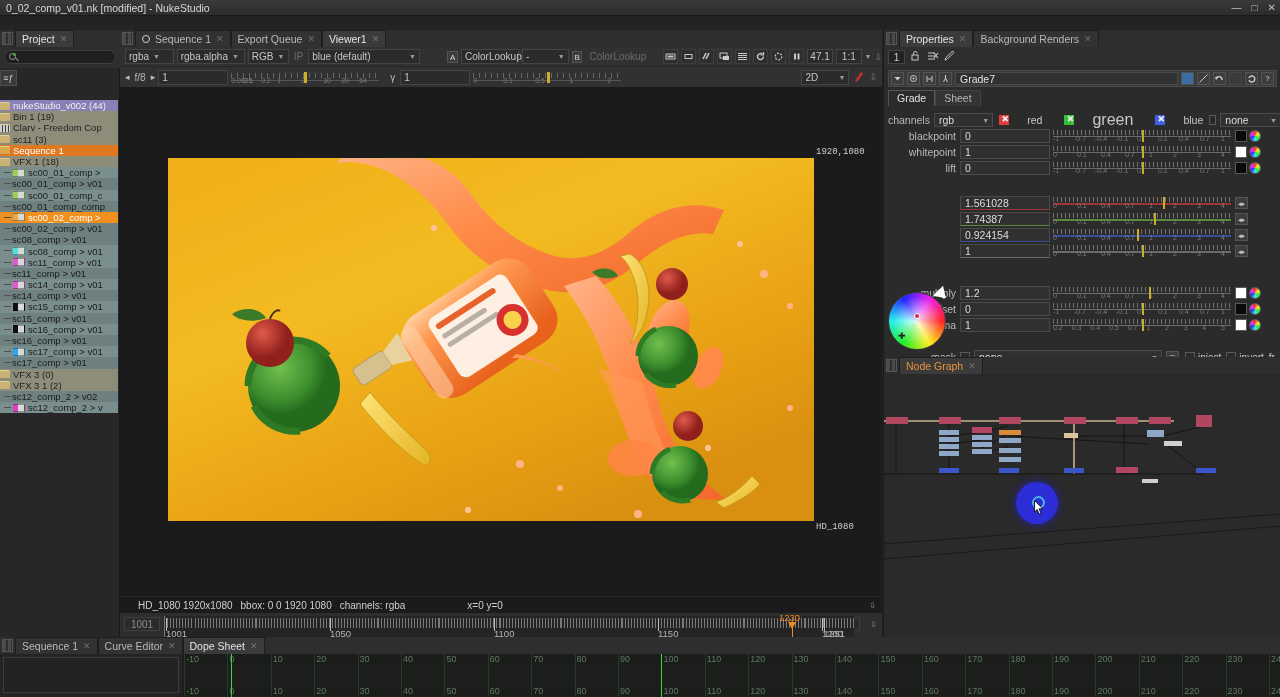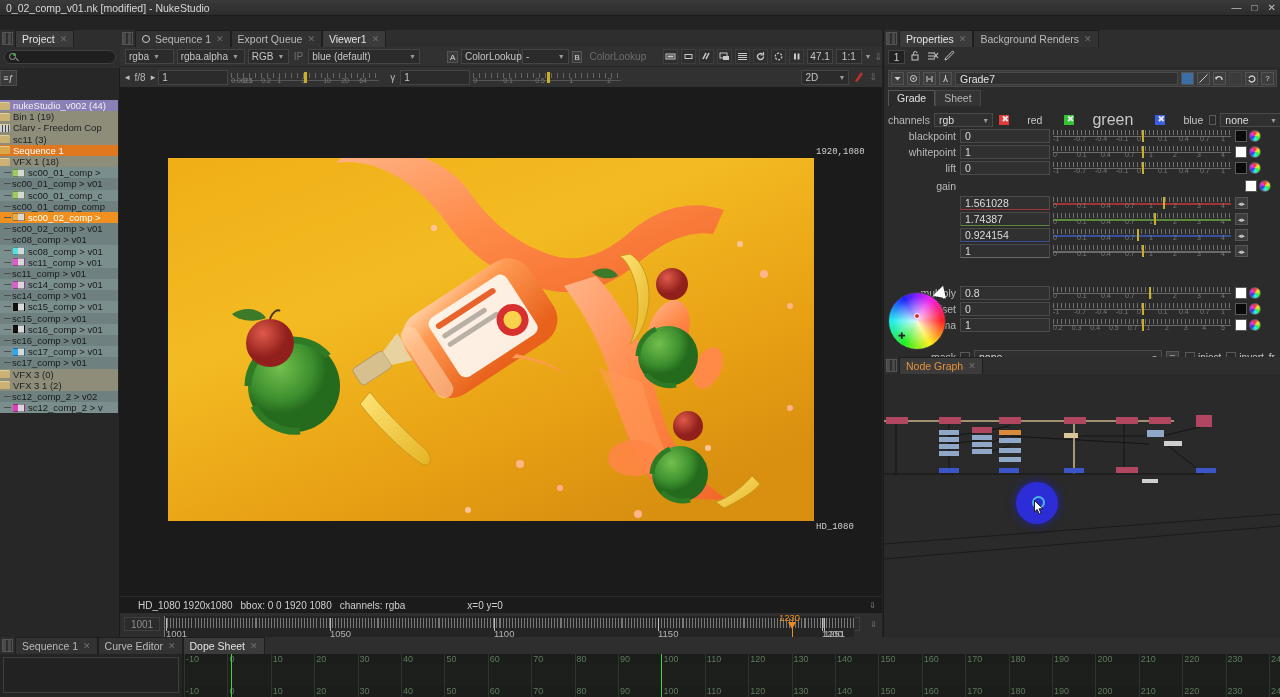--- a/index.html
+++ b/index.html
@@ -869,21 +869,21 @@
                 <span style="left:147px">0.7</span>
                 <span style="left:168px">1</span>
               </span>
               <span class="kn" style="left:89px"></span>
             </span>
             <span class="swatch" style="background:#0a0a0a;margin-left:4px"></span>
             <span class="wheel" style="margin-left:2px"></span>
           </div>
           <div class="krow" style="top: 179px;">
             <span class="klabel">multiply</span>
-            <span class="kfield" style="width:90px">0.8</span>
+            <span class="kfield" style="width:90px">1.2</span>
             <span class="kslider" style="width:178px">
               <span class="tk"></span>
               <span class="ln"></span>
               <span class="nums">
                 <span style="left:0px">0</span>
                 <span style="left:24px">0.1</span>
                 <span style="left:48px">0.4</span>
                 <span style="left:72px">0.7</span>
                 <span style="left:96px">1</span>
                 <span style="left:120px">2</span>
@@ -935,27 +935,20 @@
                 <span style="left:149.33333333333334px">4</span>
                 <span style="left:168px">5</span>
               </span>
               <span class="kn" style="left:89px"></span>
             </span>
             <span class="swatch" style="background:#fff;margin-left:4px"></span>
             <span class="wheel" style="margin-left:2px"></span>
           </div>
         </div>
 
-      <div class="krow" style="top:72px;">
-        <span class="klabel">gain</span>
-        <span style="flex:1"></span>
-        <span class="swatch" style="background:#fff;margin-right:2px"></span>
-        <span class="wheel" style="margin-right:2px"></span>
-        <span style="width:8px"></span>
-      </div>
 
       <div class="colorwheel">
         <span class="cw-marker"></span>
         <span class="cw-cross">✚</span>
         <span class="cw-tri"></span>
       </div>
 
       <div id="gainrows">
           <div class="krow" style="top: 89px;">
             <span class="klabel"></span>

